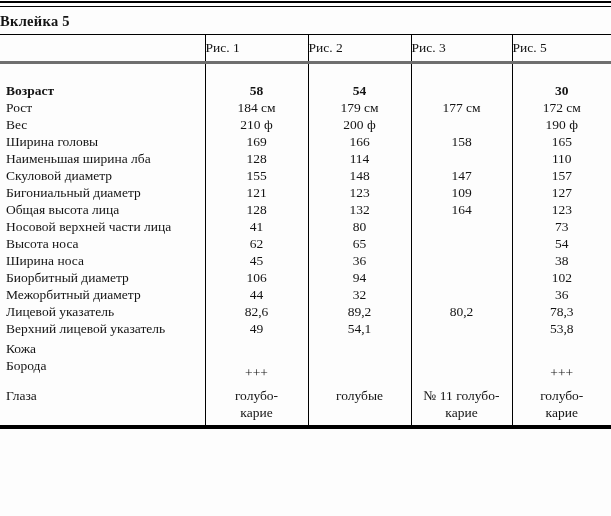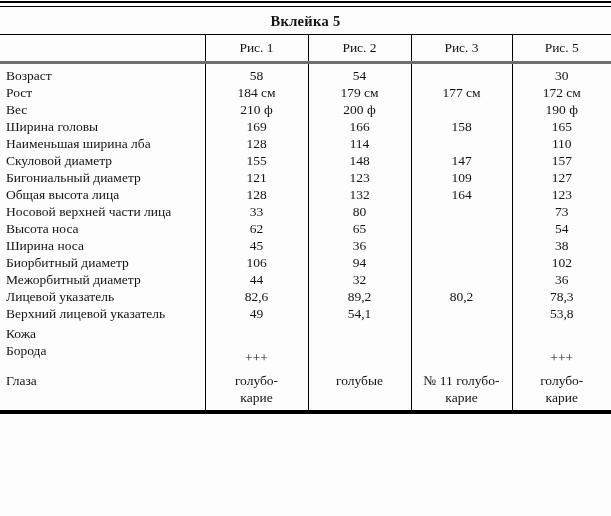--- a/index.html
+++ b/index.html
@@ -17,42 +17,41 @@
     overflow: hidden;
     box-sizing: border-box;
   }
   .rule-double {
     height: 3px;
     border-top: 2px solid #000;
     border-bottom: 1px solid #000;
     margin-top: 1px;
   }
   .title {
-    text-align: center;
+    text-align: left;
     font-weight: bold;
     font-size: 14.5px;
     padding: 6px 0 4px 0;
     letter-spacing: 0.3px;
   }
   table.vtable {
     border-collapse: collapse;
     width: 611px;
     table-layout: fixed;
   }
   col.c-lab { width: 205px; }
   col.c-1 { width: 103px; }
   col.c-2 { width: 103px; }
   col.c-3 { width: 101px; }
   col.c-4 { width: 99px; }
 
   thead td {
     border-top: 1.5px solid #000;
     border-bottom: 3px solid #6f6f6f;
     height: 22px;
-    text-align: center;
     font-size: 13.5px;
     padding: 2px 0;
     vertical-align: middle;
   }
   td.val { border-left: 1px solid #000; }
 
   tbody td {
     vertical-align: top;
     font-size: 13.5px;
     line-height: 17px;
@@ -60,21 +59,21 @@
   }
   tbody td.lab {
     padding-left: 6px;
     white-space: nowrap;
     overflow: hidden;
   }
   tbody td.val {
     text-align: center;
     white-space: pre-line;
   }
-  tbody tr:first-child td { padding-top: 3px; }
+  tbody tr:first-child td { padding-top: 18px; font-weight: bold; }
   
   tr.row-18 td { padding-top: 3px; margin-top: 8px; }
   
   tr.row-20 td { height: 30px; }
   tr.row-20 td.val { vertical-align: middle; }
   
   tr.row-21 td { height: 38px; }
 
   .rule-bottom {
     border-top: 4px solid #000;
@@ -158,21 +157,21 @@
         </tr>
         <tr class="row-8">
           <td class="lab">Общая высота лица</td>
           <td class="val">128</td>
           <td class="val">132</td>
           <td class="val">164</td>
           <td class="val">123</td>
         </tr>
         <tr class="row-9">
           <td class="lab">Носовой верхней части лица</td>
-          <td class="val">33</td>
+          <td class="val">41</td>
           <td class="val">80</td>
           <td class="val"></td>
           <td class="val">73</td>
         </tr>
         <tr class="row-10">
           <td class="lab">Высота носа</td>
           <td class="val">62</td>
           <td class="val">65</td>
           <td class="val"></td>
           <td class="val">54</td>

